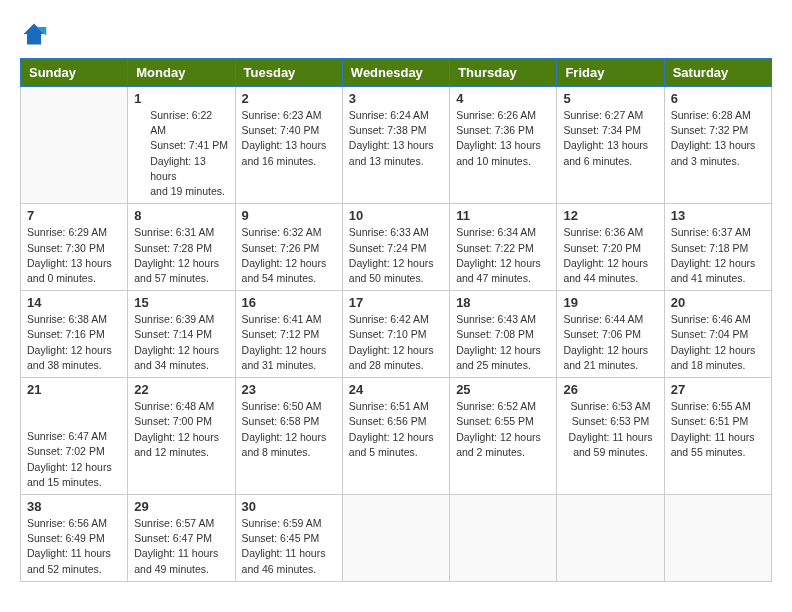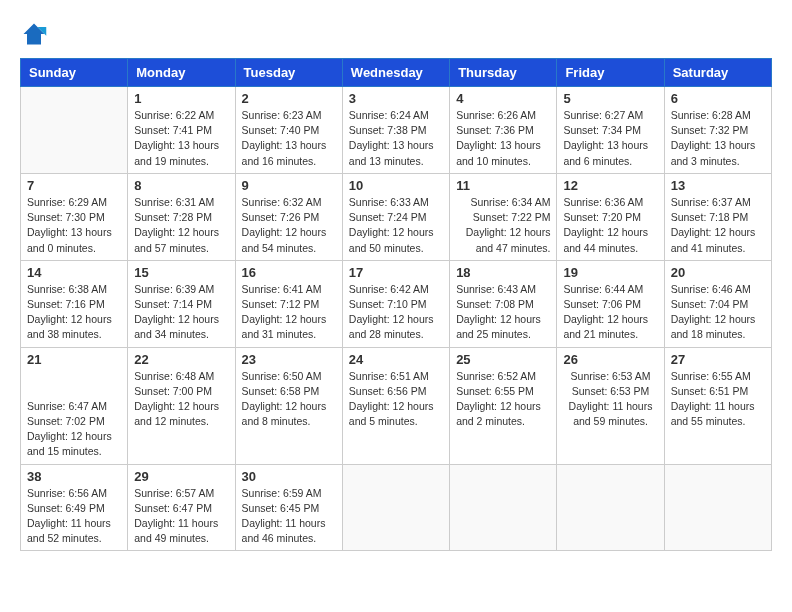--- a/index.html
+++ b/index.html
@@ -50,21 +50,21 @@
     }
     .location {
       font-size: 15px;
       color: #555;
     }
     .calendar {
       width: 100%;
       border-collapse: collapse;
     }
     .calendar th {
-      background: #1d4ed8;
+      background: #4d7c0f;
       color: #fff;
       text-align: left;
       padding: 6px 8px;
       font-size: 13px;
       border: 1px solid #2878c8;
     }
     .calendar td {
       vertical-align: top;
       border: 1px solid #ccc;
       padding: 4px 6px;
@@ -118,21 +118,21 @@
         <th>Thursday</th>
         <th>Friday</th>
         <th>Saturday</th>
       </tr>
   </thead>
   <tbody id="calendar-body">
   <tr>
         <td class="empty-cell"></td>
         <td>
           <span class="day-num">1</span>
-          <div class="day-info" style="white-space: pre-line;">Sunrise: 6:22 AM
+          <div class="day-info" style="white-space: pre-line; margin-left: 16px;">Sunrise: 6:22 AM
 Sunset: 7:41 PM
 Daylight: 13 hours
 and 19 minutes.</div>
         </td>
         <td>
           <span class="day-num">2</span>
           <div class="day-info" style="white-space: pre-line;">Sunrise: 6:23 AM
 Sunset: 7:40 PM
 Daylight: 13 hours
 and 16 minutes.</div>
@@ -190,21 +190,21 @@
         </td>
         <td>
           <span class="day-num">10</span>
           <div class="day-info" style="white-space: pre-line;">Sunrise: 6:33 AM
 Sunset: 7:24 PM
 Daylight: 12 hours
 and 50 minutes.</div>
         </td>
         <td>
           <span class="day-num">11</span>
-          <div class="day-info" style="white-space: pre-line; text-align: right;">Sunrise: 6:34 AM
+          <div class="day-info" style="white-space: pre-line;">Sunrise: 6:34 AM
 Sunset: 7:22 PM
 Daylight: 12 hours
 and 47 minutes.</div>
         </td>
         <td>
           <span class="day-num">12</span>
           <div class="day-info" style="white-space: pre-line;">Sunrise: 6:36 AM
 Sunset: 7:20 PM
 Daylight: 12 hours
 and 44 minutes.</div>

